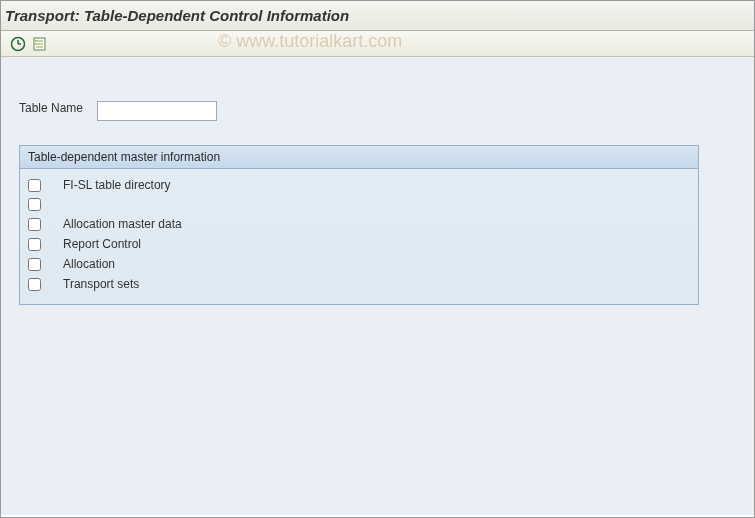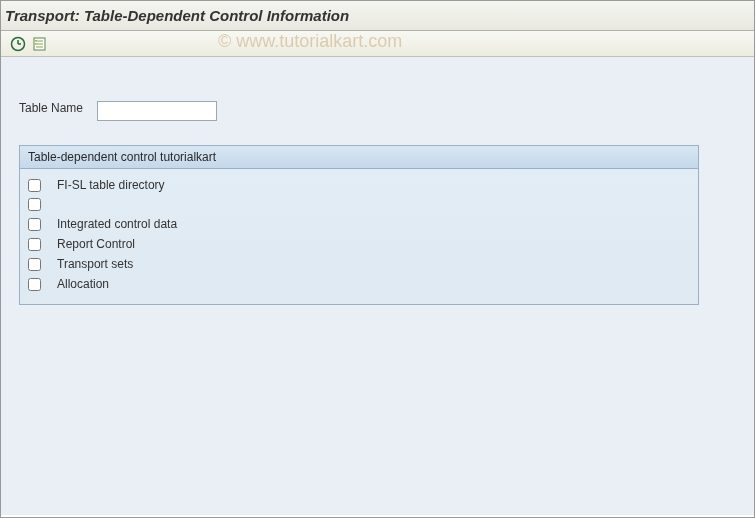--- a/index.html
+++ b/index.html
@@ -81,21 +81,21 @@
       padding: 4px 8px;
       font-size: 12px;
       color: #2a2a2a;
     }
     .groupbox-body {
       padding: 6px 8px 10px 8px;
     }
     .checkbox-row {
       display: flex;
       align-items: center;
-      gap: 16px;
+      gap: 22px;
       padding: 3px 0;
     }
     .checkbox-row input[type="checkbox"] {
       width: 13px;
       height: 13px;
       border: 1px solid #7a8a9a;
       background: #fff;
       cursor: pointer;
     }
     .checkbox-label {
@@ -143,41 +143,41 @@
 </div>
 
 <div class="content-area">
 
   <div class="field-row">
     <span class="field-label">Table Name</span>
     <input type="text" class="text-input" value="" style="">
   </div>
 
   <div class="groupbox">
-    <div class="groupbox-header">Table-dependent control tutorialkart</div>
+    <div class="groupbox-header">Table-dependent master information</div>
     <div class="groupbox-body">
       <div class="checkbox-row">
         <input type="checkbox" style="">
         <span class="checkbox-label">FI-SL table directory</span>
       </div>
       <div class="checkbox-row">
         <input type="checkbox" style="">
       </div>
       <div class="checkbox-row">
         <input type="checkbox" style="">
-        <span class="checkbox-label">Integrated control data</span>
+        <span class="checkbox-label">Allocation master data</span>
       </div>
       <div class="checkbox-row">
         <input type="checkbox" style="">
         <span class="checkbox-label">Report Control</span>
       </div>
       <div class="checkbox-row">
         <input type="checkbox" style="">
-        <span class="checkbox-label">Transport sets</span>
+        <span class="checkbox-label">Allocation</span>
       </div>
       <div class="checkbox-row">
         <input type="checkbox" style="">
-        <span class="checkbox-label">Allocation</span>
+        <span class="checkbox-label">Transport sets</span>
       </div>
     </div>
   </div>
 
 </div>
 
 </body></html>

